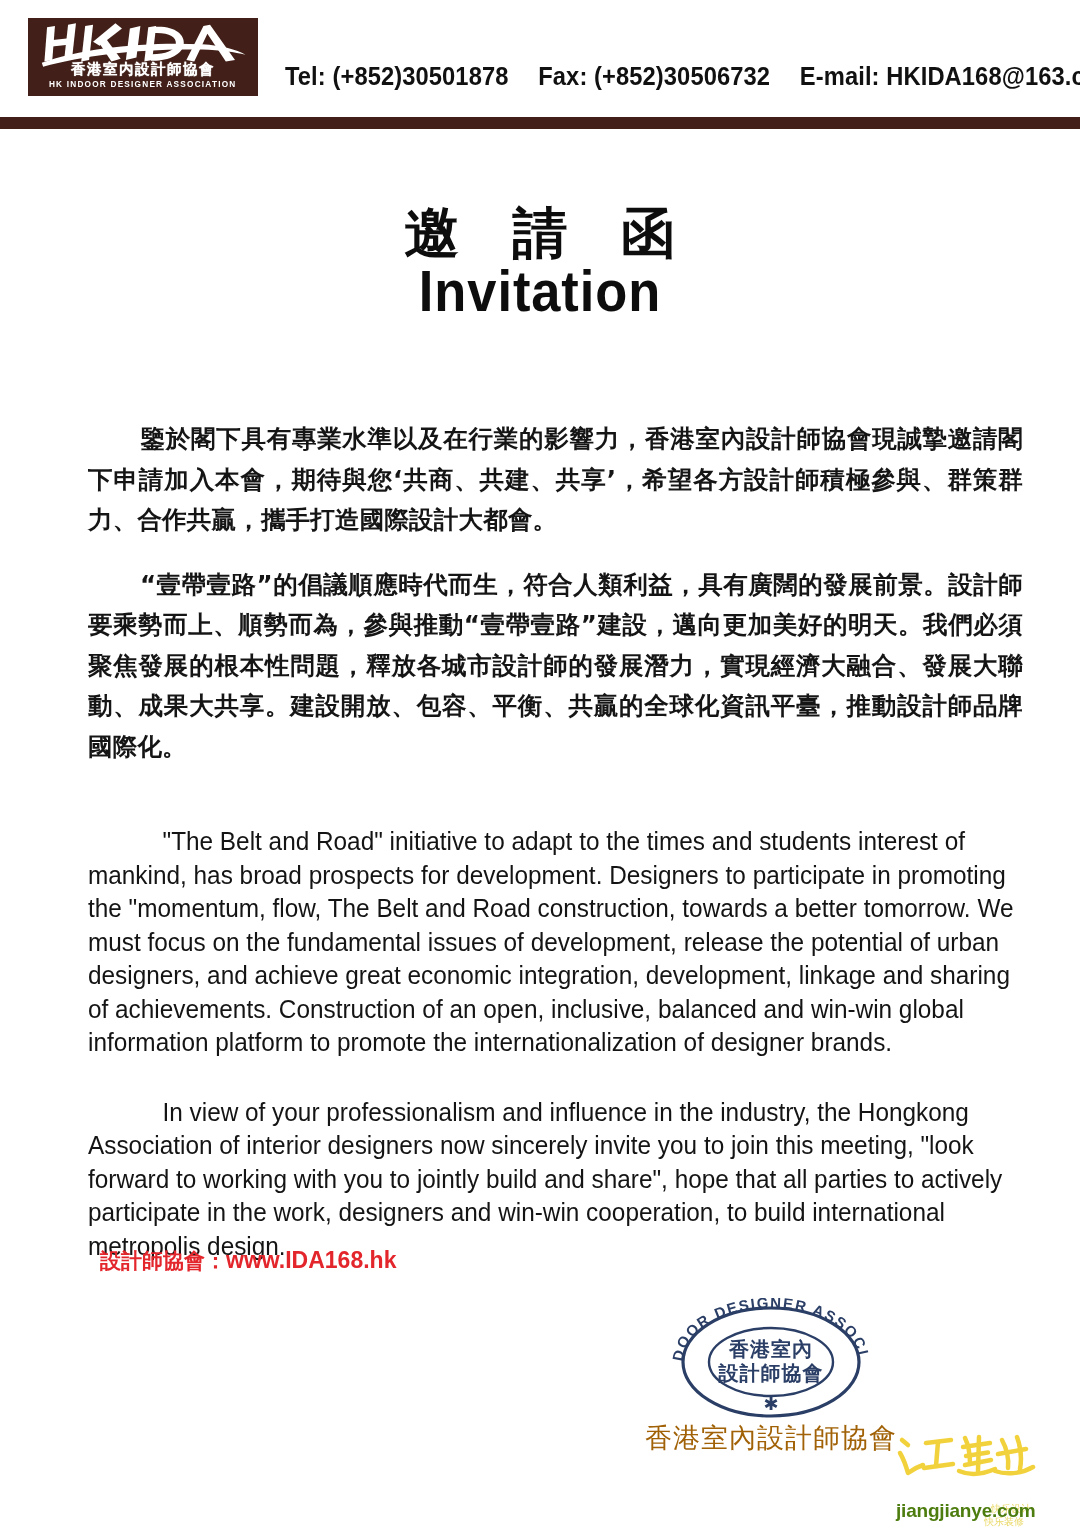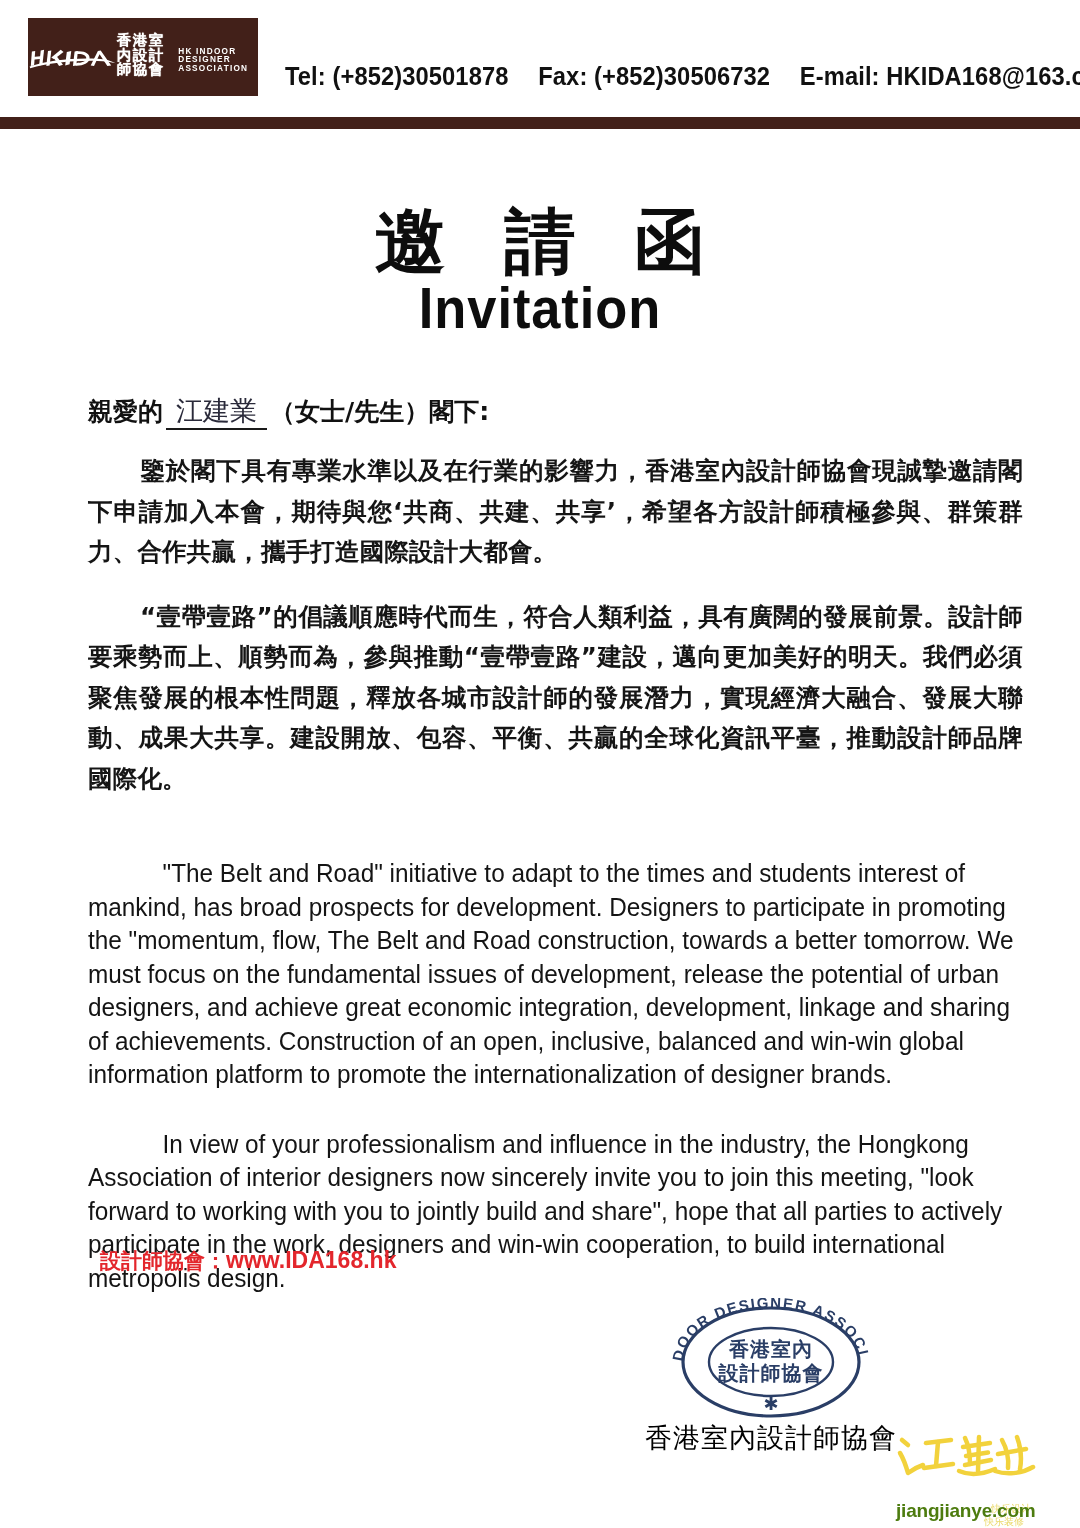--- a/index.html
+++ b/index.html
@@ -29,21 +29,21 @@
     align-items: flex-start;
   }
   .logo-box {
     position: absolute;
     left: 28px;
     top: 18px;
     width: 230px;
     height: 78px;
     background: #422019;
     display: flex;
-    flex-direction: row;
+    flex-direction: column;
     align-items: center;
     justify-content: flex-start;
     padding-top: 2px;
     box-sizing: border-box;
     overflow: hidden;
   }
   .logo-mark {
     width: 212px;
     height: 46px;
     display: block;
@@ -95,21 +95,21 @@
   
   .title-block {
     position: absolute;
     left: 0;
     top: 205px;
     width: 1080px;
     text-align: center;
   }
   .title-cn {
     font-family: "DejaVu Sans", sans-serif;
-    font-size: 71px;
+    font-size: 55px;
     font-weight: bold;
     letter-spacing: 17px;
     color: #0d0d0d;
     line-height: 1.05;
     padding-left: 17px;
   }
   .title-en {
     font-family: "Liberation Sans Narrow", "Liberation Sans", sans-serif;
     font-size: 57px;
     font-weight: bold;
@@ -204,21 +204,21 @@
     position: absolute;
     left: 636px;
     top: 1298px;
     width: 270px;
     text-align: center;
   }
   .seal-svg { display: block; margin: 0 auto; }
   .seal-caption {
     font-family: "DejaVu Sans", sans-serif;
     font-size: 27px;
-    color: #000000;
+    color: #a16207;
     letter-spacing: 1px;
     margin-top: -6px;
     white-space: nowrap;
   }
 
   
   .watermark {
     position: absolute;
     left: 895px;
     top: 1424px;
@@ -293,23 +293,20 @@
     <div class="rule"></div>
   </div>
 
   <div class="title-block">
     <div class="title-cn">邀 請 函</div>
     <div class="title-en">Invitation</div>
   </div>
 
   <div class="body-area">
 
-    <div class="salutation">
-      <span>親愛的</span><span class="name">江建業</span><span>（女士/先生）閣下:</span>
-    </div>
 
     <div class="para-cn"><span class="ind"></span><span>鑒於閣下具有專業水準以及在行業的影響力，香港室內設計師協會現誠摯邀請閣下申請加入本會，期待與您‘共商、共建、共享’，希望各方設計師積極參與、群策群力、合作共贏，攜手打造國際設計大都會。</span></div>
 
     <div class="para-cn"><span class="ind"></span><span>“壹帶壹路”的倡議順應時代而生，符合人類利益，具有廣闊的發展前景。設計師要乘勢而上、順勢而為，參與推動“壹帶壹路”建設，邁向更加美好的明天。我們必須聚焦發展的根本性問題，釋放各城市設計師的發展潛力，實現經濟大融合、發展大聯動、成果大共享。建設開放、包容、平衡、共贏的全球化資訊平臺，推動設計師品牌國際化。</span></div>
 
     <div class="para-en" id="para-en-1"><span class="ind"></span><span>"The Belt and Road" initiative to adapt to the times and students interest of mankind, has broad prospects for development. Designers to participate in promoting the "momentum, flow, The Belt and Road construction, towards a better tomorrow. We must focus on the fundamental issues of development, release the potential of urban designers, and achieve great economic integration, development, linkage and sharing of achievements. Construction of an open, inclusive, balanced and win-win global information platform to promote the internationalization of designer brands.</span></div>
 
     <div class="para-en" id="para-en-2"><span class="ind"></span><span>In view of your professionalism and influence in the industry, the Hongkong Association of interior designers now sincerely invite you to join this meeting, "look forward to working with you to jointly build and share", hope that all parties to actively participate in the work, designers and win-win cooperation, to build international metropolis design.</span></div>
   </div>
 

